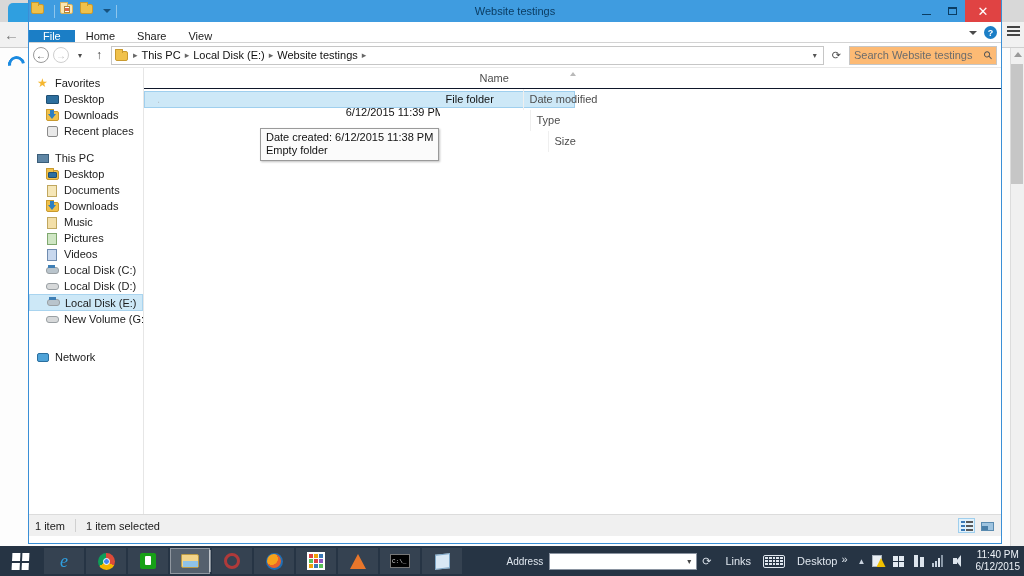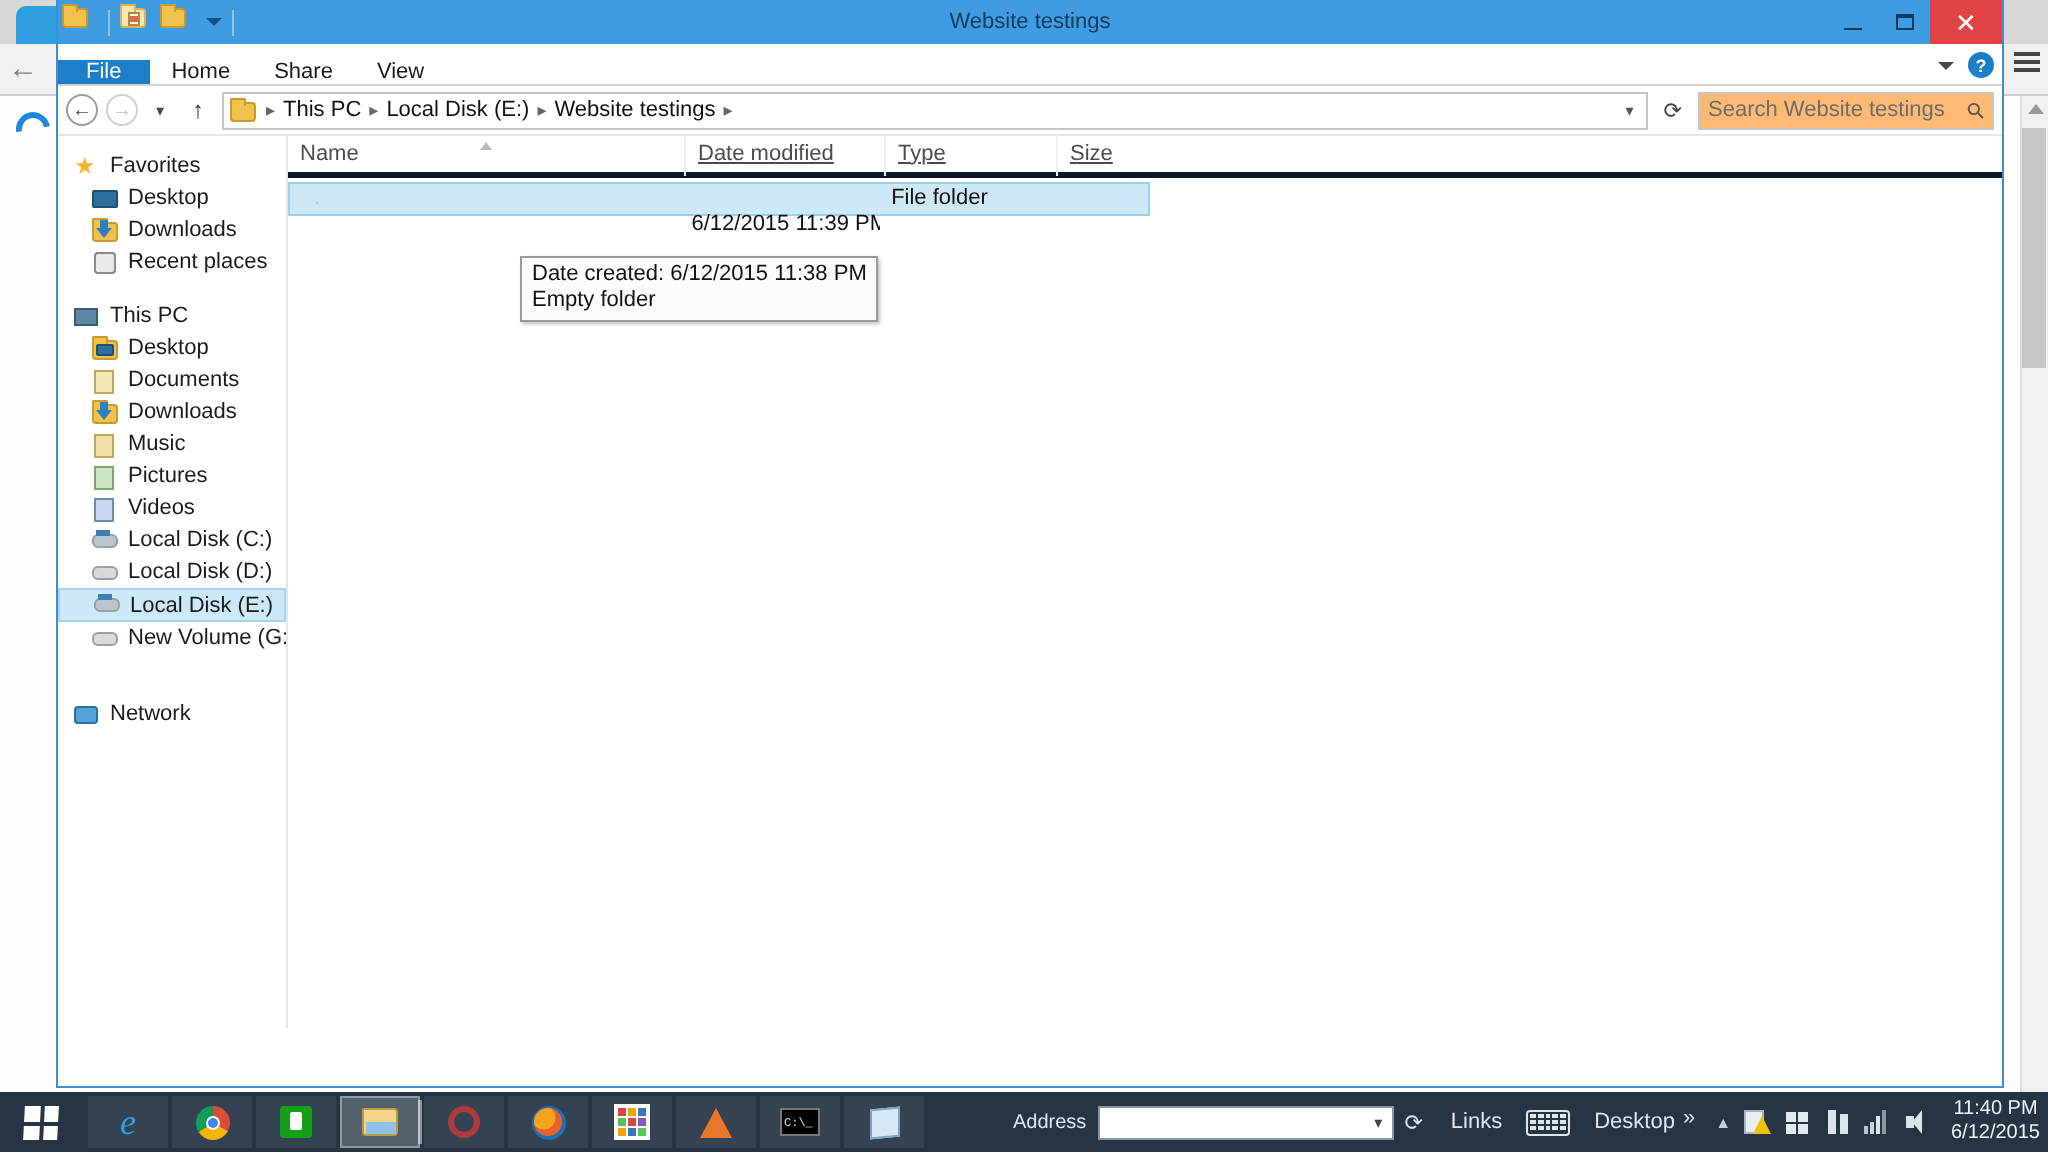--- a/index.html
+++ b/index.html
@@ -160,24 +160,24 @@
   }
   .nav-row.child { padding-left: 17px; }
   .nav-row.selected { background: #cde8f7; border: 1px solid #a9d4ef; height: 17px; }
   .nav-gap { height: 11px; }
   .nav-ico { width: 14px; height: 13px; position: relative; flex: 0 0 14px; }
 
   
   .list-pane { flex: 1; background: #ffffff; position: relative; }
   .col-head {
     height: 21px; display: flex; align-items: center;
-    border-bottom: 3px solid #0f172a; color: #4c4c4c; font-size: 11px;
+    border-bottom: 1px solid #0f172a; color: #4c4c4c; font-size: 11px; flex-direction: column;
   }
   .col { padding-left: 6px; position: relative; height: 21px; line-height: 21px; }
-  .col + .col { border-left: 1px solid #efefef; text-decoration: underline; }
+  .col + .col { border-left: 1px solid #efefef; }
   .col.name { width: 198px; }
   .col.date { width: 100px; }
   .col.type { width: 86px; }
   .col.size { width: 50px; }
   .sortmark {
     position: absolute; left: 96px; top: 4px;
     width: 0; height: 0;
     border-left: 3px solid transparent; border-right: 3px solid transparent;
     border-bottom: 4px solid #b9b9b9;
   }
@@ -539,20 +539,40 @@
         <div class="cell size"></div>
       </div>
 
       <div class="tooltip">
         <div>Date created: 6/12/2015 11:38 PM</div>
         <div>Empty folder</div>
       </div>
     </div>
   </div>
 
+  <div class="statusbar">
+    <span>1 item</span>
+    <span class="st-sep"></span>
+    <span>1 item selected</span>
+    <span class="st-spacer"></span>
+    <span class="view-btns">
+      <span class="view-btn active">
+        <span style="position:absolute;left:2px;top:2px;width:4px;height:2px;background:#3a78b5;"></span>
+        <span style="position:absolute;left:7px;top:2px;width:7px;height:2px;background:#5a5a5a;"></span>
+        <span style="position:absolute;left:2px;top:6px;width:4px;height:2px;background:#3a78b5;"></span>
+        <span style="position:absolute;left:7px;top:6px;width:7px;height:2px;background:#5a5a5a;"></span>
+        <span style="position:absolute;left:2px;top:10px;width:4px;height:2px;background:#3a78b5;"></span>
+        <span style="position:absolute;left:7px;top:10px;width:7px;height:2px;background:#5a5a5a;"></span>
+      </span>
+      <span class="view-btn">
+        <span style="position:absolute;left:2px;top:3px;width:13px;height:9px;background:#9fc4e0;border:1px solid #5a8bb0;"></span>
+        <span style="position:absolute;left:3px;top:7px;width:6px;height:4px;background:#4a7fa8;"></span>
+      </span>
+    </span>
+  </div>
 </div>
 
 <div id="taskbar">
 
   <div class="start-btn">
     <span class="tb-win">
         <i></i>
         <i></i>
         <i></i>
         <i></i>

